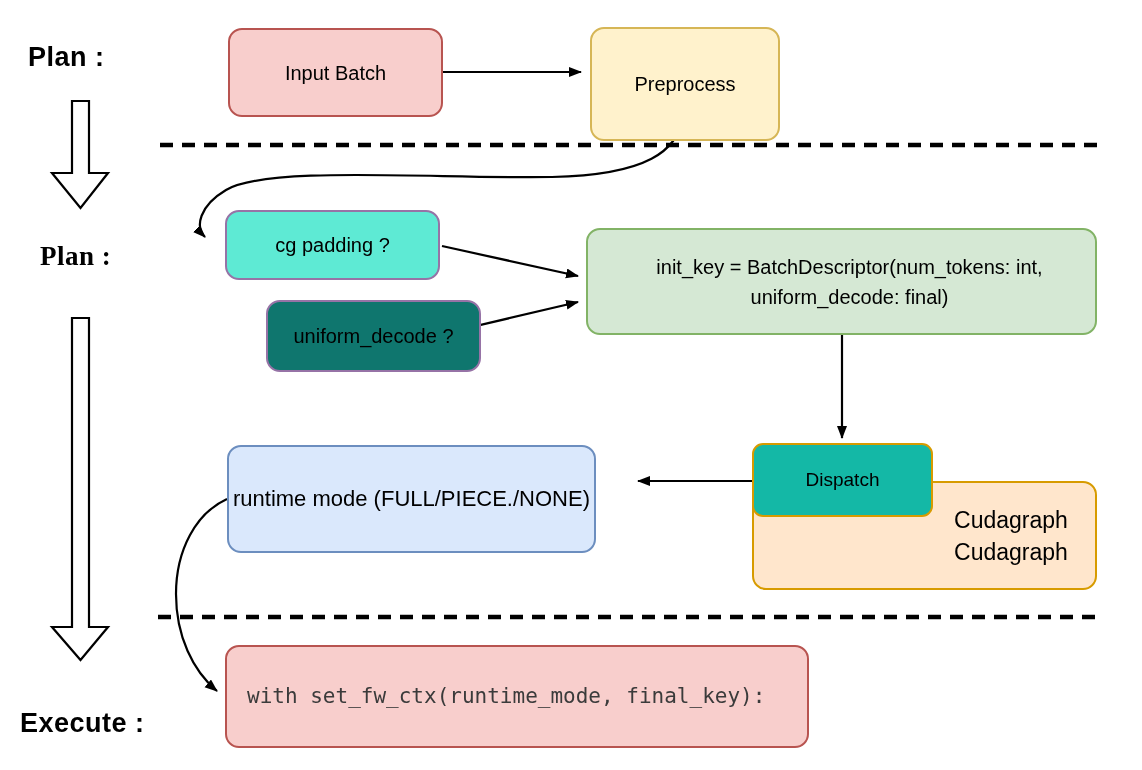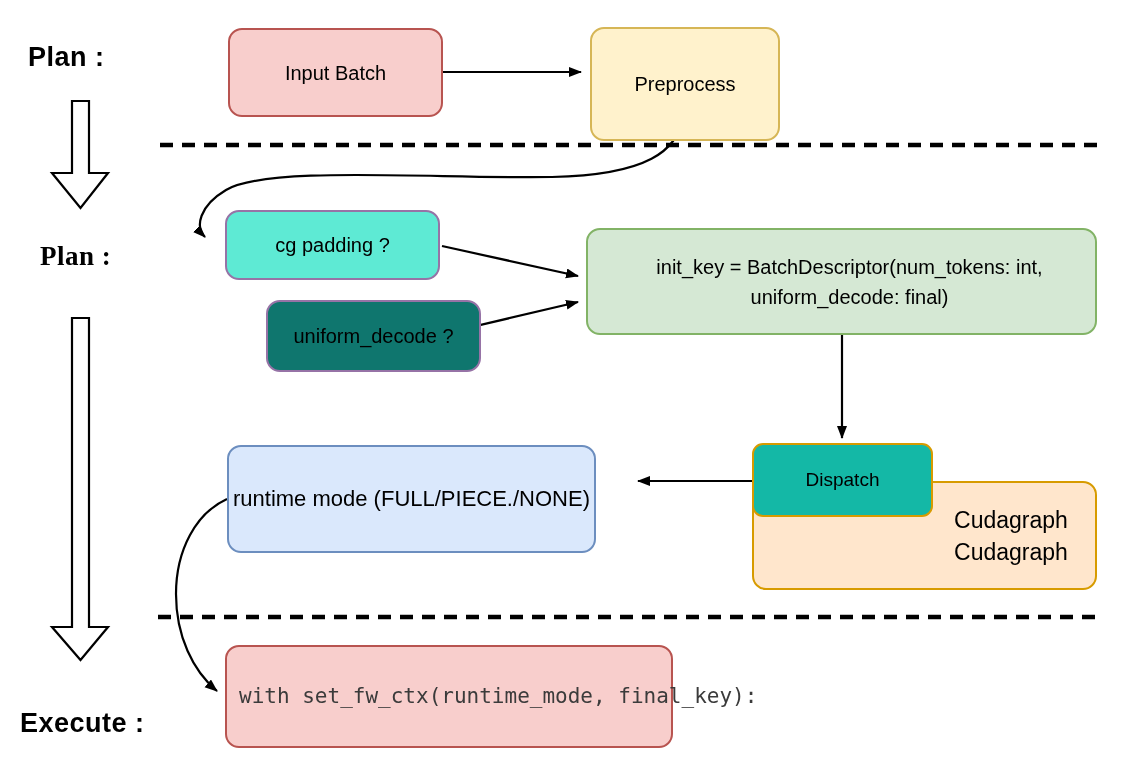--- a/index.html
+++ b/index.html
@@ -17,24 +17,24 @@
   #node-input-batch{left:228px;top:28px;width:215px;height:89px;font-size:20px;}
   #node-preprocess{left:590px;top:27px;width:190px;height:114px;font-size:20px;}
   #node-cg-padding{left:225px;top:210px;width:215px;height:70px;font-size:20px;}
   #node-uniform-decode{left:225px;top:300px;width:215px;height:72px;font-size:20px;}
   #node-init-key{left:586px;top:228px;width:511px;height:107px;font-size:20px;}
   #node-cudagraph{left:752px;top:443px;width:345px;height:109px;font-size:23px;align-items:flex-end;margin-top:38px;}
   #node-cudagraph .inner-label{width:168px;display:flex;flex-direction:column;align-items:center;justify-content:center;height:100%;line-height:32px;}
   #node-dispatch{left:752px;top:443px;width:181px;height:74px;font-size:19px;border-radius:11px;}
   #node-runtime{left:227px;top:445px;width:369px;height:108px;font-size:22px;}
   #node-execute-code{
-    left:225px;top:645px;width:448px;height:103px;border-radius:14px;
+    left:225px;top:645px;width:584px;height:103px;border-radius:14px;
     font-family:"DejaVu Sans Mono","Liberation Mono",monospace;font-size:21px;
     align-items:flex-start;justify-content:center;text-align:left;color:#3b3b3b;line-height:29px;
-    padding-left:12px;
+    padding-left:20px;
   }
 </style>
 </head>
 <body>
 
 <div id="canvas">
 
   <svg id="wires" width="1142" height="770" viewBox="0 0 1142 770">
     <defs>
       <marker id="ah" markerUnits="userSpaceOnUse" markerWidth="16" markerHeight="14" refX="12" refY="5" orient="auto">

